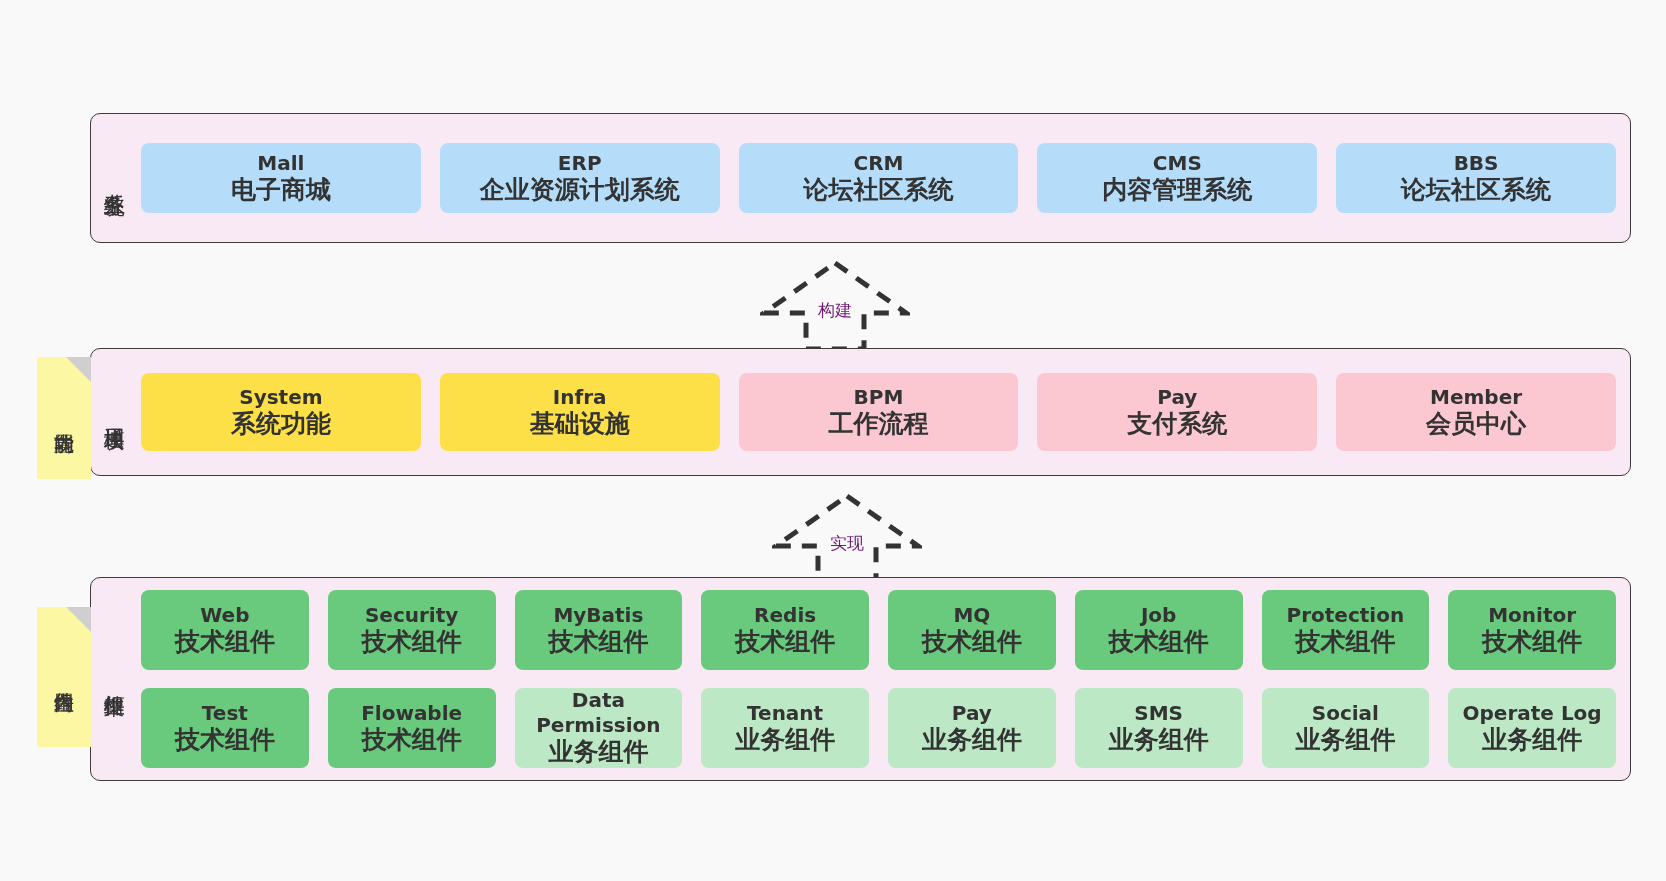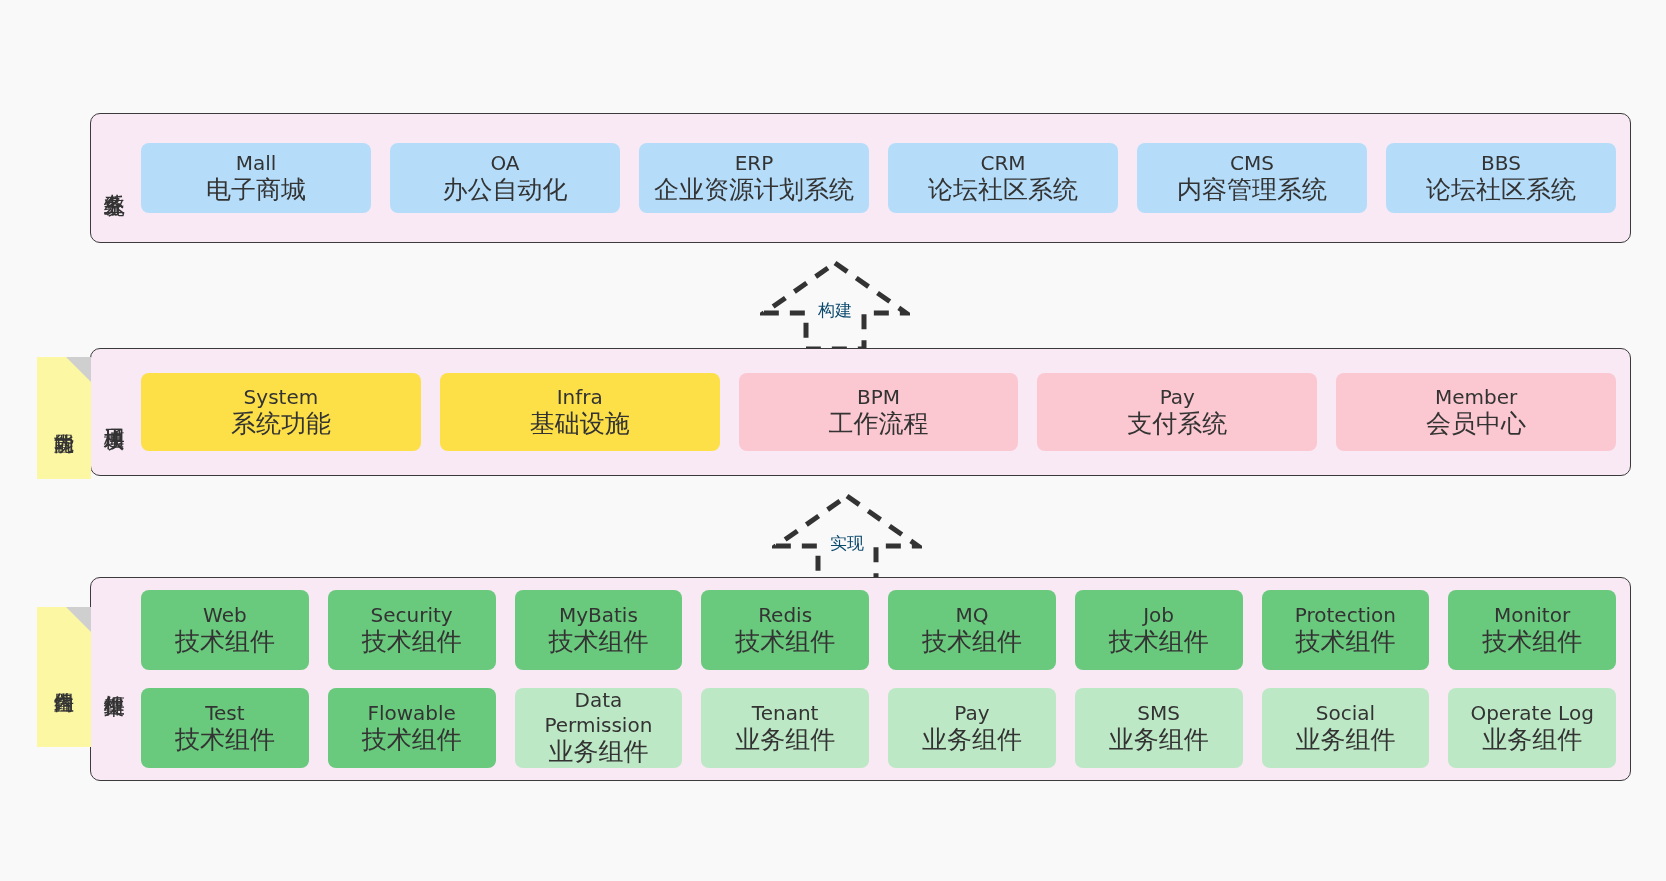--- a/index.html
+++ b/index.html
@@ -49,20 +49,21 @@
     display: flex;
     flex-direction: column;
     justify-content: center;
     gap: 18px;
     padding: 0 14px 0 4px;
   }
   .row {
     display: flex;
     gap: 19px;
     justify-content: flex-start;
+    font-weight: bold;
   }
   .card {
     flex: 1 1 0;
     border-radius: 8px;
     display: flex;
     flex-direction: column;
     align-items: center;
     justify-content: center;
     text-align: center;
     line-height: 1.22;
@@ -122,42 +123,38 @@
     width: 150px;
     height: 92px;
   }
   .big-arrow svg { display: block; width: 100%; height: 100%; }
   .big-arrow .arrow-label {
     position: absolute;
     left: 0; right: 0;
     top: 40px;
     text-align: center;
     font-size: 17px;
-    color: #0c4a6e;
+    color: #701a75;
     pointer-events: none;
   }
   #arrow-build     { left: 760px; top: 259px; }
   #arrow-implement { left: 772px; top: 492px; }
 </style>
 </head>
 <body>
 
 <div class="canvas">
 
   <div class="layer" id="layer-business">
     <div class="layer-title">业务系统</div>
     <div class="layer-body">
       <div class="row">
         <div class="card c-blue">
           <span class="en">Mall</span>
           <span class="cn">电子商城</span>
-        </div>
-        <div class="card c-blue">
-          <span class="en">OA</span>
-          <span class="cn">办公自动化</span>
         </div>
         <div class="card c-blue">
           <span class="en">ERP</span>
           <span class="cn">企业资源计划系统</span>
         </div>
         <div class="card c-blue">
           <span class="en">CRM</span>
           <span class="cn">论坛社区系统</span>
         </div>
         <div class="card c-blue">

